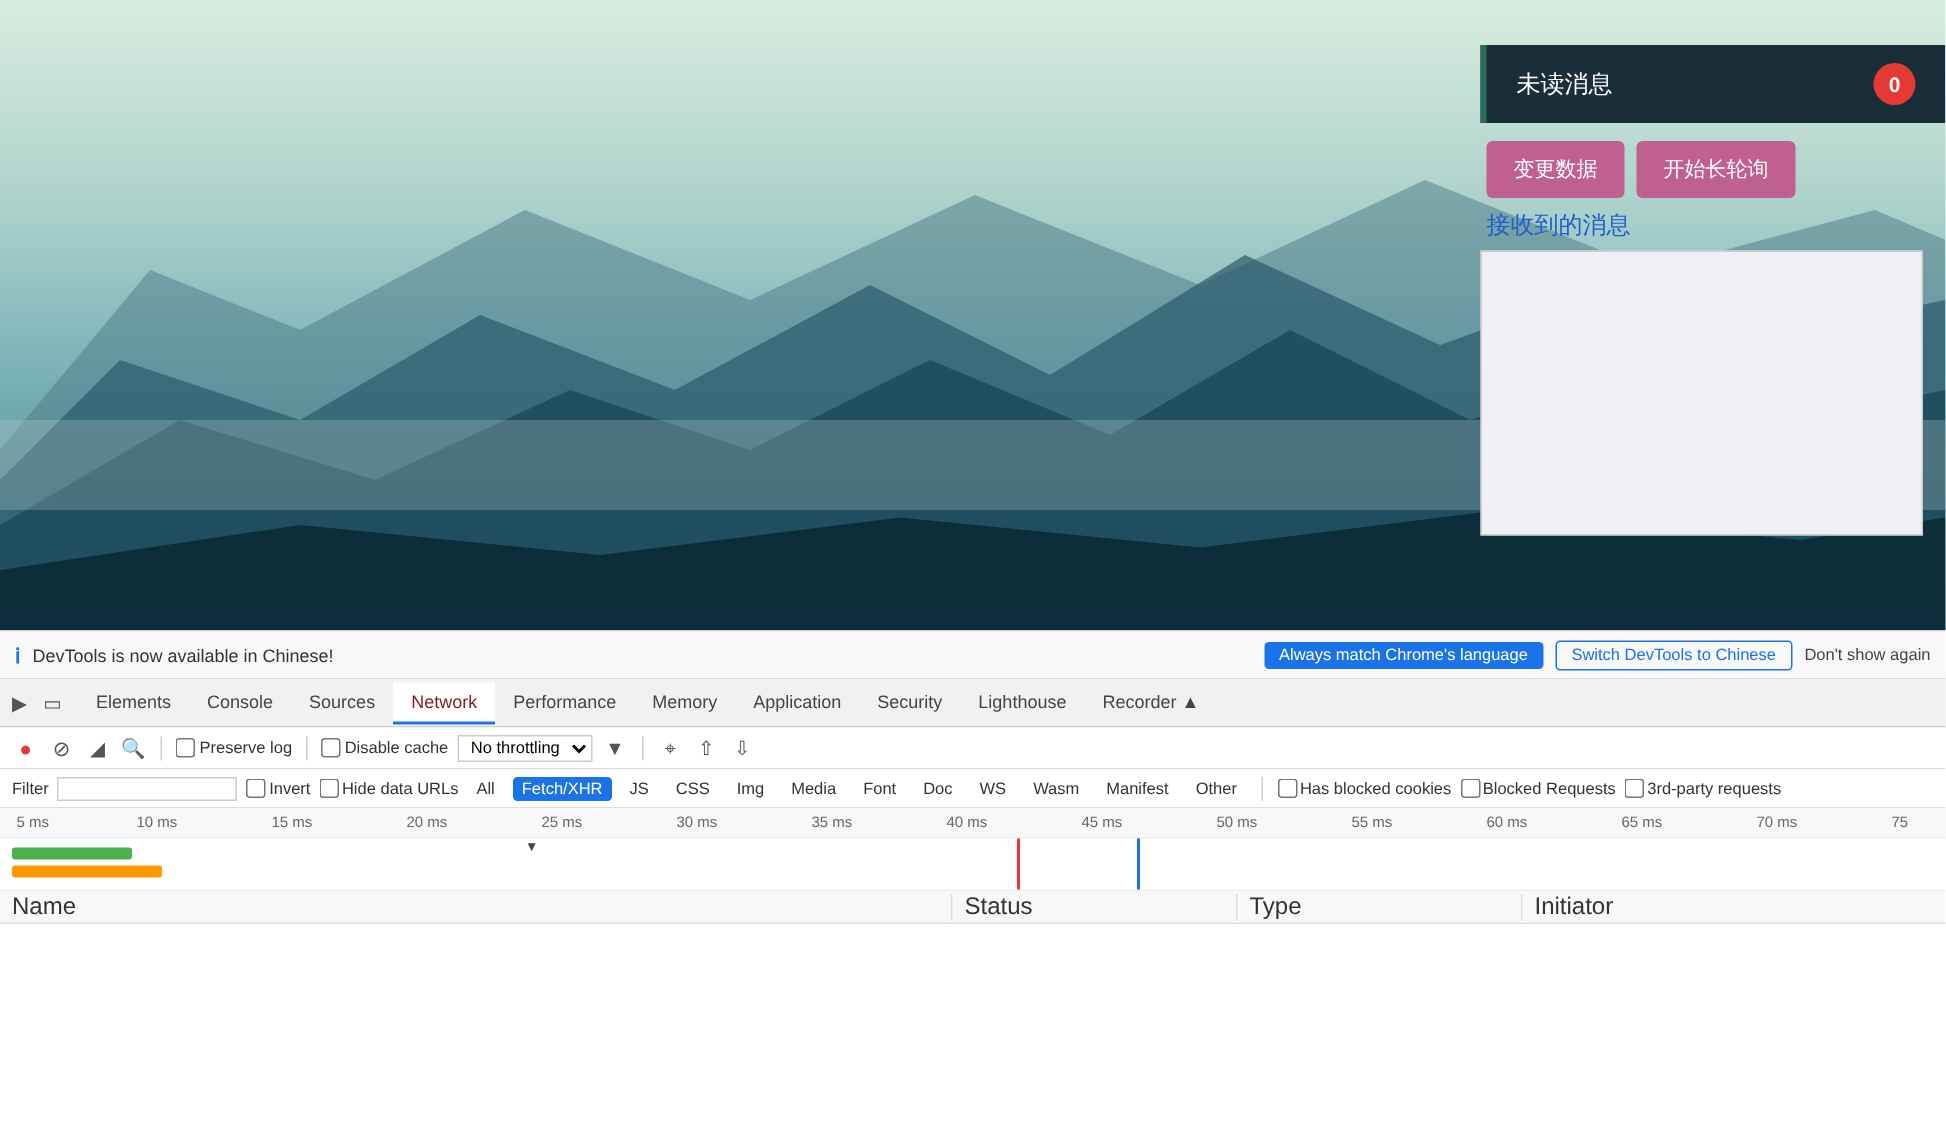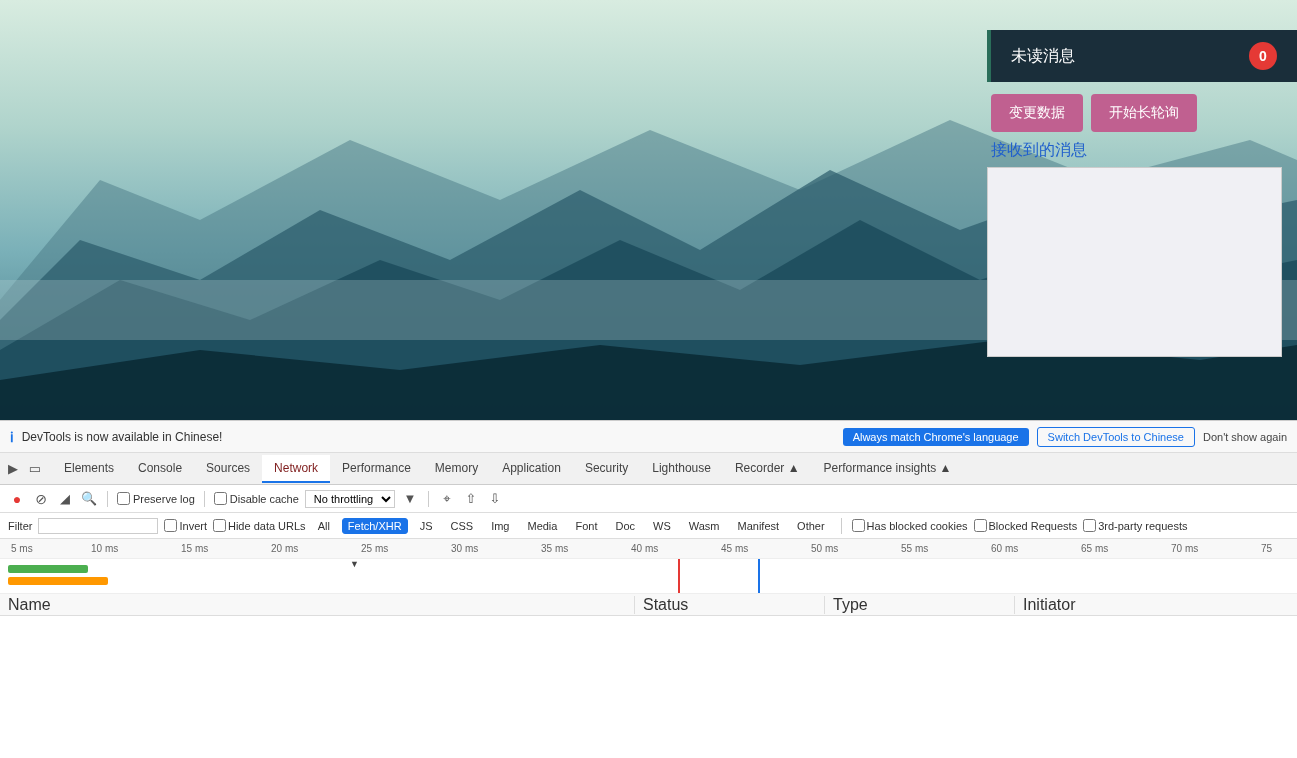--- a/index.html
+++ b/index.html
@@ -451,21 +451,20 @@
     <div class="devtools-tab">Elements</div>
     <div class="devtools-tab">Console</div>
     <div class="devtools-tab">Sources</div>
     <div class="devtools-tab active">Network</div>
     <div class="devtools-tab">Performance</div>
     <div class="devtools-tab">Memory</div>
     <div class="devtools-tab">Application</div>
     <div class="devtools-tab">Security</div>
     <div class="devtools-tab">Lighthouse</div>
     <div class="devtools-tab">Recorder ▲</div>
-    <div class="devtools-tab">Performance insights ▲</div>
   </div>
 
   <div id="devtools-toolbar">
     <span class="toolbar-icon" style="color:#e53935; font-size:14px;">●</span>
     <span class="toolbar-icon" style="font-size:14px;">⊘</span>
     <span class="toolbar-icon">◢</span>
     <span class="toolbar-icon">🔍</span>
     <div class="toolbar-divider"></div>
     <label class="toolbar-checkbox-label">
       <input type="checkbox" style="">

